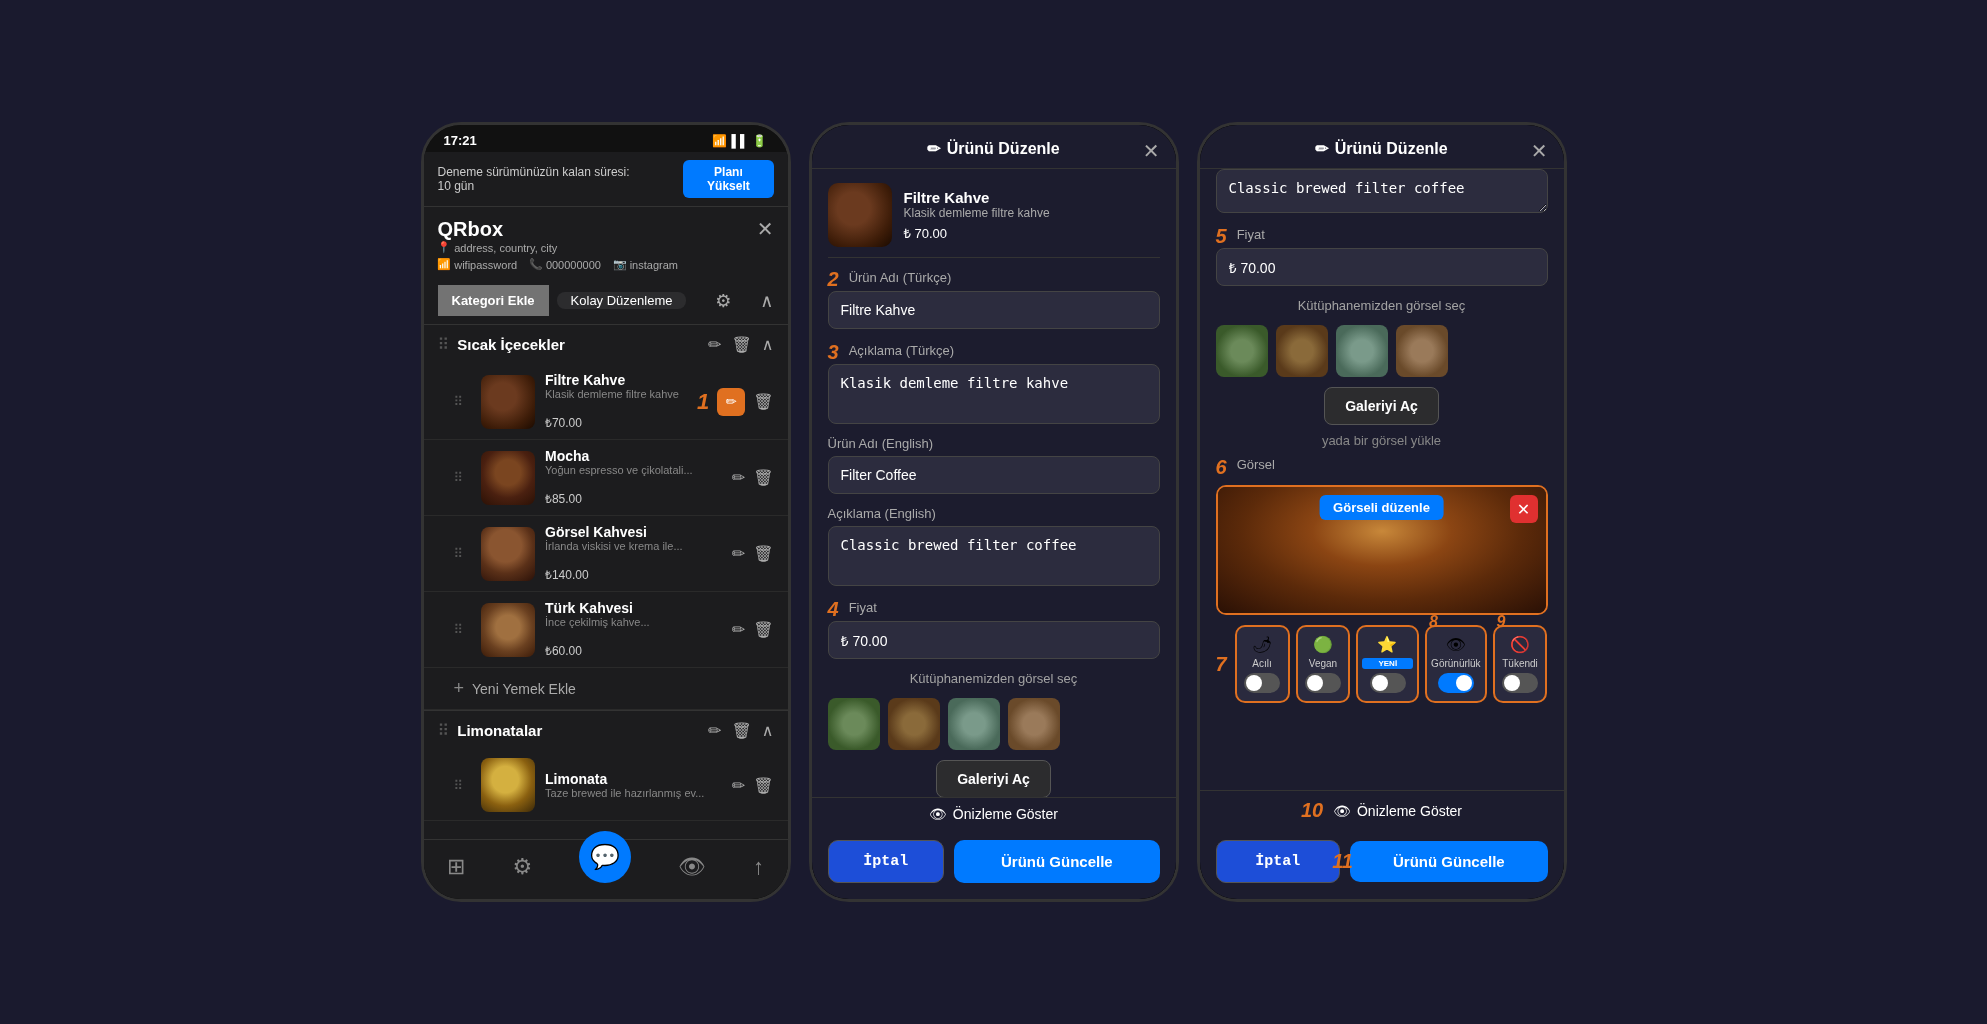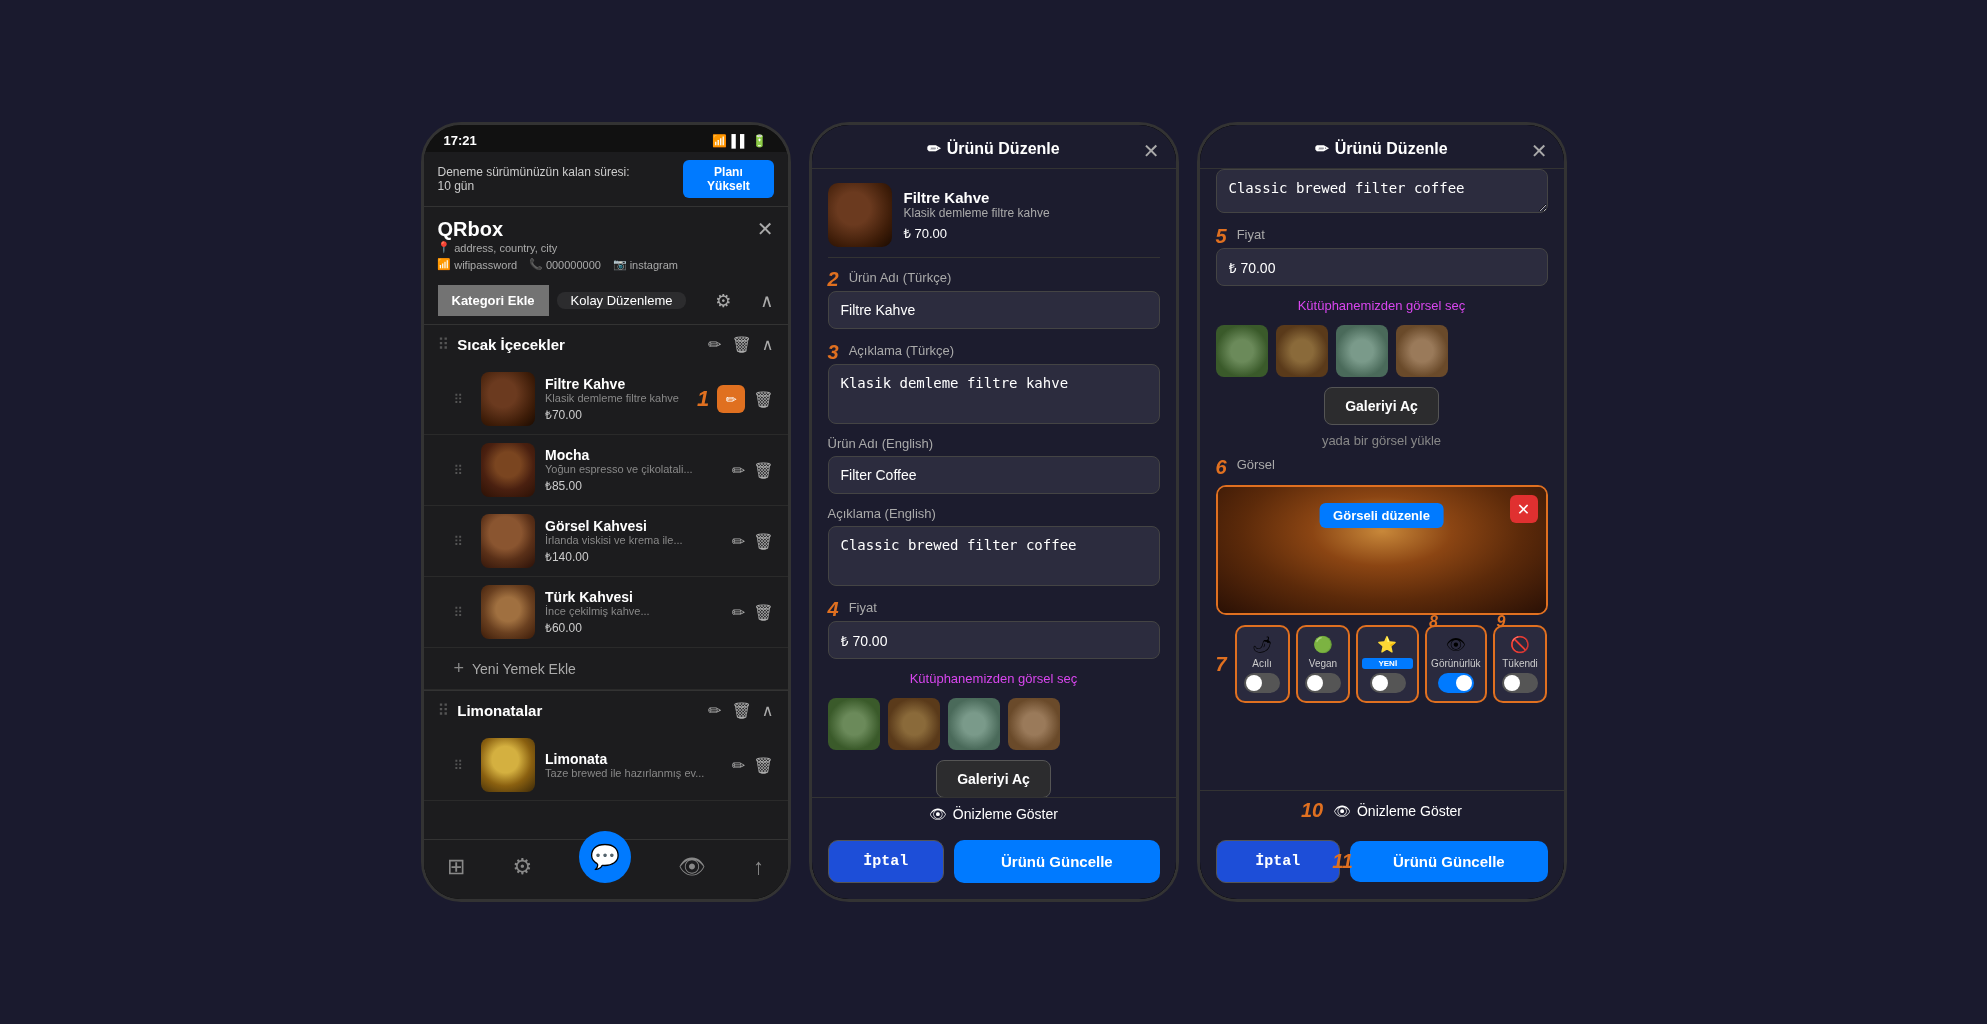--- a/index.html
+++ b/index.html
@@ -157,21 +157,21 @@
       width: 54px;
       height: 54px;
       border-radius: 8px;
       background: #333;
       overflow: hidden;
       flex-shrink: 0;
     }
     .item-info { flex: 1; min-width: 0; }
     .item-name { color: #fff; font-size: 14px; font-weight: 600; }
     .item-desc { color: #888; font-size: 11px; white-space: nowrap; overflow: hidden; text-overflow: ellipsis; max-width: 160px; }
-    .item-price { color: #ccc; font-size: 12px; margin-top: 2px; }
+    .item-price { color: #ccc; font-size: 12px; margin-top: 14px; }
     .item-actions { display: flex; gap: 8px; align-items: center; }
 
     .edit-btn-orange {
       background: #e07020;
       border: none;
       border-radius: 6px;
       width: 28px;
       height: 28px;
       display: flex;
       align-items: center;
@@ -311,21 +311,21 @@
     .form-input.multiline {
       min-height: 60px;
       resize: none;
     }
 
     
     .library-section {
       margin: 12px 0 8px;
       text-align: center;
     }
-    .library-label { color: #d946ef; font-size: 13px; margin-bottom: 8px; }
+    .library-label { color: #a3a3a3; font-size: 13px; margin-bottom: 8px; }
     .library-grid {
       display: flex;
       gap: 8px;
       overflow-x: auto;
       padding: 4px 0;
     }
     .library-thumb {
       width: 52px;
       height: 52px;
       border-radius: 8px;
@@ -365,21 +365,21 @@
       overflow: hidden;
       height: 130px;
       background: #222;
       display: flex;
       align-items: center;
       justify-content: center;
       font-size: 50px;
     }
     .edit-img-btn {
       position: absolute;
-      top: 16px;
+      top: 8px;
       left: 50%;
       transform: translateX(-50%);
       background: #007aff;
       color: #fff;
       border: none;
       border-radius: 6px;
       padding: 5px 14px;
       font-size: 13px;
       font-weight: 600;
     }

